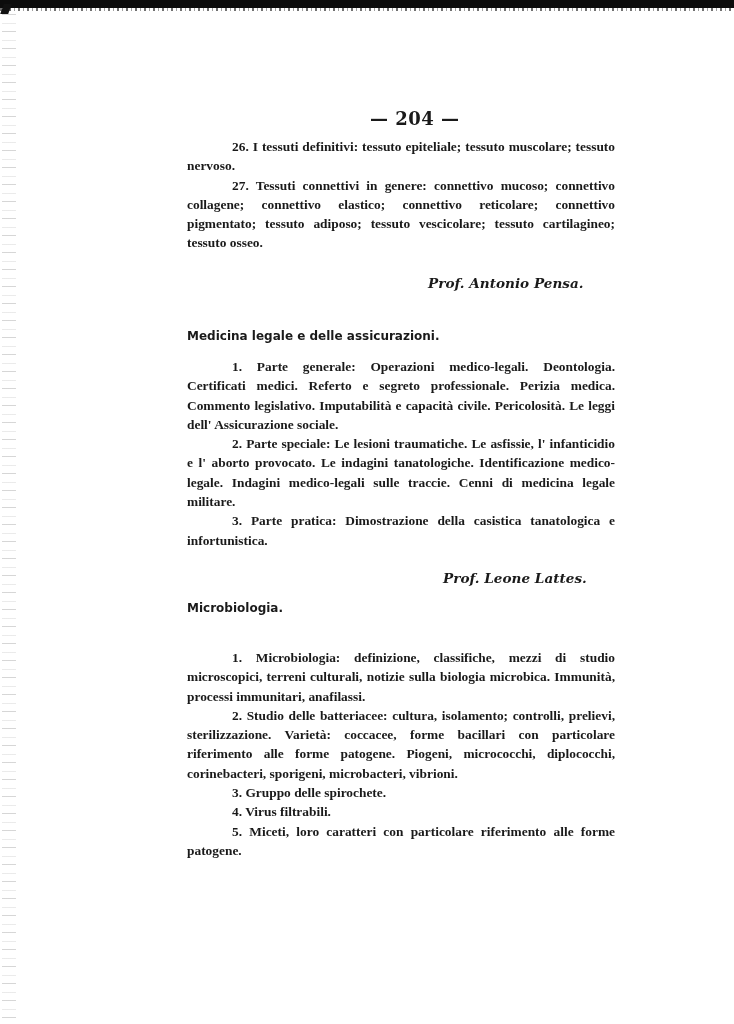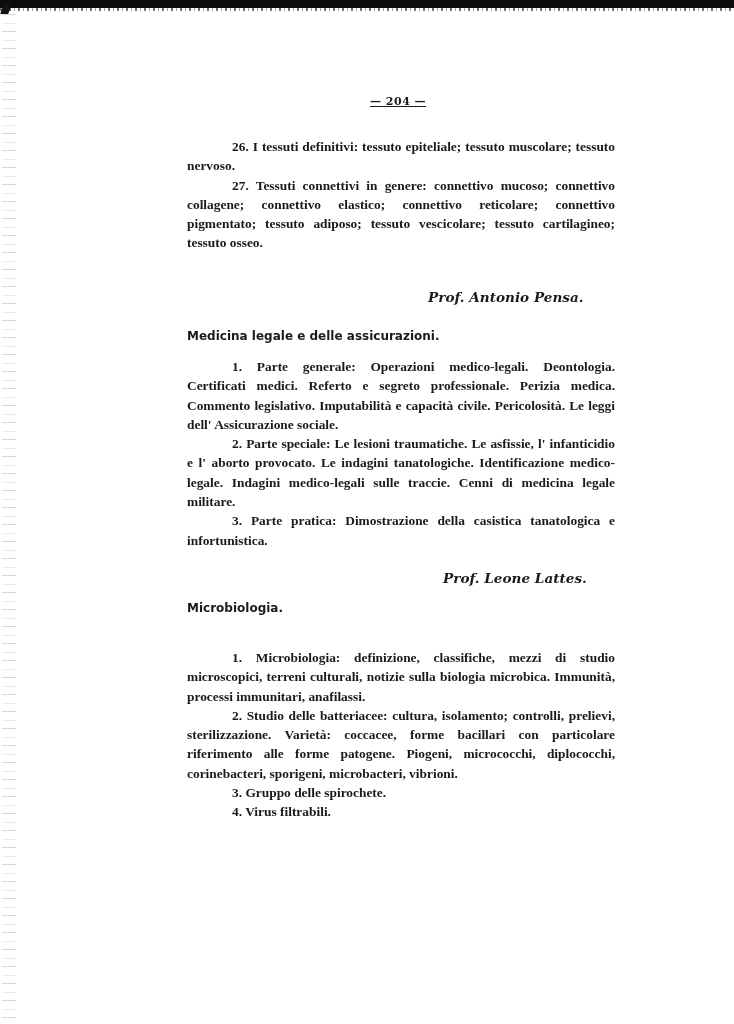--- a/index.html
+++ b/index.html
@@ -7,50 +7,51 @@
     width: 734px; height: 1024px; background: #ffffff; position: relative; overflow: hidden;
     font-family: "DejaVu Serif", "Liberation Serif", serif; color: #1a1a1a;
   }
   .topband { position: absolute; left: 0; top: 0; width: 734px; height: 8px; background: #0c0c0c; }
   .topband2 { position: absolute; left: 0; top: 8px; width: 734px; height: 3px;
     background: repeating-linear-gradient(90deg,#333 0 2px,#fff 2px 5px,#777 5px 6px,#fff 6px 9px); opacity: .7; }
   .corner { position: absolute; left: 2px; top: 4px; width: 8px; height: 10px; background: #111; transform: skewX(-20deg); }
   .leftedge { position: absolute; left: 2px; top: 14px; width: 14px; height: 1010px;
     background: repeating-linear-gradient(180deg,#bbb 0 1px,transparent 1px 9px,#ddd 9px 10px,transparent 10px 17px);
     opacity: .6; }
-  .pagenum { position: absolute; left: 370px; top: 95px; font-size: 11px; font-weight: bold; letter-spacing: .5px; text-decoration: underline; }
+  .pagenum { position: absolute; left: 370px; top: 108px; font-size: 18px; font-weight: bold; letter-spacing: .5px; }
   .blk { position: absolute; left: 187px; width: 428px; font-size: 13.4px; line-height: 19.3px; text-align: justify; font-weight: bold; }
   .blk p { margin: 0; }
   .ind { text-indent: 45px; font-family: Liberation Serif, serif; }
   .sig { position: absolute; font-style: italic; font-weight: bold; font-size: 13.6px; }
   .head { position: absolute; left: 187px; font-family: "DejaVu Sans", "Liberation Sans", sans-serif; font-weight: bold; font-size: 12px; }
 </style>
 </head>
 <body>
 
 <div class="topband"></div>
 <div class="topband2"></div>
 <div class="corner"></div>
 <div class="leftedge"></div>
 
 <div class="pagenum">— 204 —</div>
 
 <div class="blk" style="top:137px;">
   <p class="ind">26. I tessuti definitivi: tessuto epiteliale; tessuto muscolare; tessuto nervoso.</p>
   <p class="ind">27. Tessuti connettivi in genere: connettivo mucoso; connettivo collagene; connettivo elastico; connettivo reticolare; connettivo pigmentato; tessuto adiposo; tessuto vescicolare; tessuto cartilagineo; tessuto osseo.</p>
 </div>
-<div class="sig" style="left:428px; top:289px;font-style:italic;">Prof. Antonio Pensa.</div>
+<div class="sig" style="left:428px; top:275px;font-style:italic;">Prof. Antonio Pensa.</div>
 
 <div class="head" style="top:329px;">Medicina legale e delle assicurazioni.</div>
 <div class="blk" style="top:357px;">
   <p class="ind">1. Parte generale: Operazioni medico-legali. Deontologia. Certificati medici. Referto e segreto professionale. Perizia medica. Commento legislativo. Imputabilità e capacità civile. Pericolosità. Le leggi dell' Assicurazione sociale.</p>
   <p class="ind">2. Parte speciale: Le lesioni traumatiche. Le asfissie, l' infanticidio e l' aborto provocato. Le indagini tanatologiche. Identificazione medico-legale. Indagini medico-legali sulle traccie. Cenni di medicina legale militare.</p>
   <p class="ind">3. Parte pratica: Dimostrazione della casistica tanatologica e infortunistica.</p>
 </div>
 <div class="sig" style="left:443px; top:570px;">Prof. Leone Lattes.</div>
 
 <div class="head" style="top:601px;">Microbiologia.</div>
 <div class="blk" style="top:648px;">
   <p class="ind">1. Microbiologia: definizione, classifiche, mezzi di studio microscopici, terreni culturali, notizie sulla biologia microbica. Immunità, processi immunitari, anafilassi.</p>
   <p class="ind">2. Studio delle batteriacee: cultura, isolamento; controlli, prelievi, sterilizzazione. Varietà: coccacee, forme bacillari con particolare riferimento alle forme patogene. Piogeni, micrococchi, diplococchi, corinebacteri, sporigeni, microbacteri, vibrioni.</p>
   <p class="ind">3. Gruppo delle spirochete.</p>
   <p class="ind">4. Virus filtrabili.</p>
+  <p class="ind">5. Miceti, loro caratteri con particolare riferimento alle forme patogene.</p>
 </div>
 
 </body></html>

